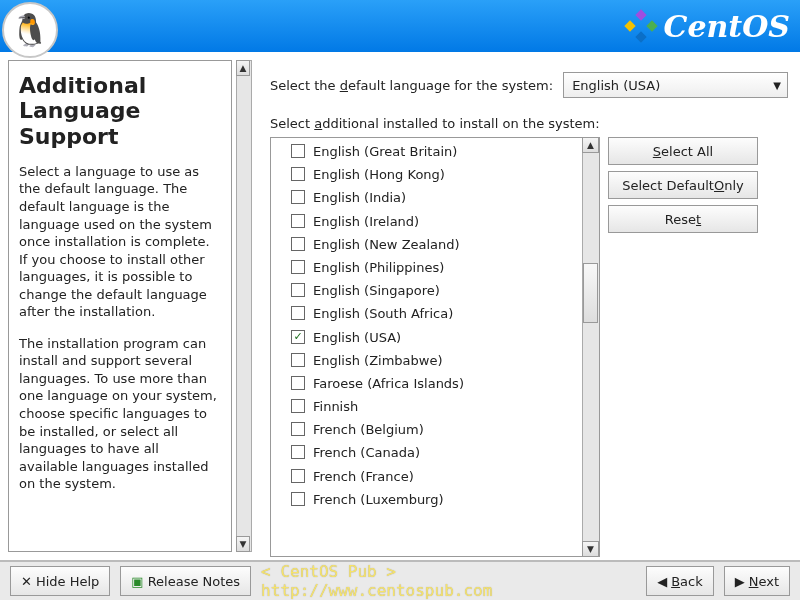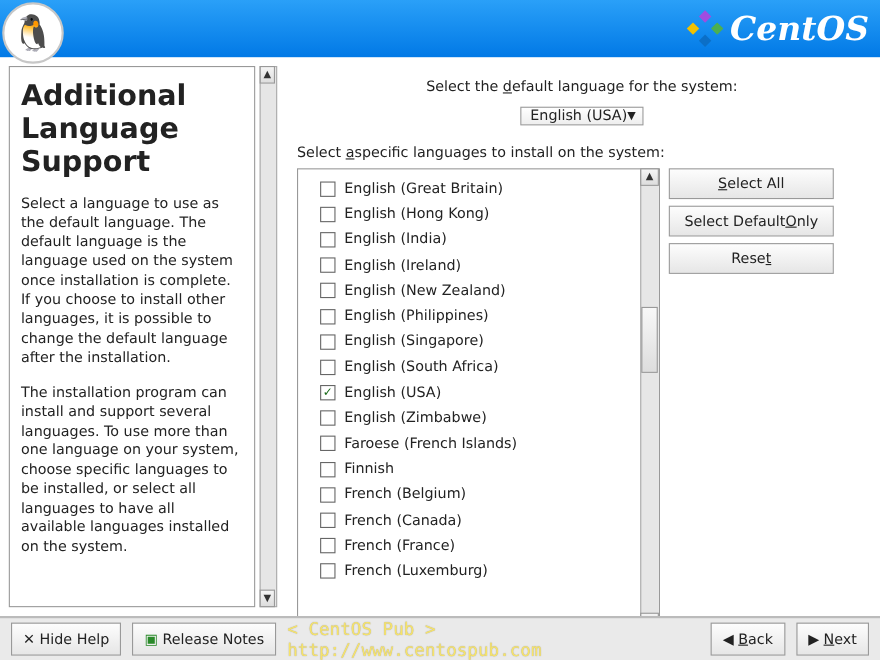--- a/index.html
+++ b/index.html
@@ -72,31 +72,31 @@
   height: 16px; width: 100%;
   background: linear-gradient(#f5f5f5,#ddd);
   border: 1px solid #999;
   display: flex; align-items:center; justify-content:center;
   font-size: 9px; color:#333;
   position: absolute; left:-1px;
 }
 .help-scroll .up { top:-1px; }
 .help-scroll .down { bottom:-1px; }
 .help-title {
-  font-size: 26px;
+  font-size: 22px;
   font-weight: bold;
   line-height: 1.15;
   margin-bottom: 14px;
 }
 .help-p { margin-bottom: 14px; line-height: 1.35; }
 .content {
   flex: 1;
   padding: 20px 12px 8px 12px;
 }
-.row { display: flex; align-items: center; gap: 10px; margin-bottom: 18px; flex-direction: column; }
+.row { display: flex; align-items: center; gap: 10px; margin-bottom: 18px; }
 .label { flex-shrink: 0; }
 .select-default {
   flex: 1;
   height: 26px;
   border: 1px solid #999;
   background: linear-gradient(#fff,#eee);
   display: flex; align-items: center; justify-content: space-between;
   padding: 0 6px 0 8px;
   cursor: pointer;
 }
@@ -107,21 +107,21 @@
   border: 1px solid #999;
   display: flex;
   background: #fff;
 }
 .lang-list {
   flex: 1;
   padding: 6px 0 6px 20px;
   overflow: hidden;
 }
 .lang-item {
-  display: flex; align-items: center;
+  display: flex; align-items: flex-start;
   height: 23.2px;
   gap: 8px;
 }
 .cb {
   width: 14px; height: 14px;
   border: 1px solid #666;
   background: #fff;
   flex-shrink: 0;
   font-size: 11px;
   line-height: 12px;
@@ -215,21 +215,21 @@
       <div class="label">
         <span>Select the </span><span class="u">d</span><span>efault language for the system:</span>
       </div>
       <div class="select-default">
         <span>English (USA)</span>
         <span class="chev">▼</span>
       </div>
     </div>
 
     <div class="label" style="margin-bottom:6px">
-      <span>Select </span><span class="u">a</span><span>specific languages to install on the system:</span>
+      <span>Select </span><span class="u">a</span><span>dditional installed to install on the system:</span>
     </div>
 
     <div class="list-row">
       <div class="lang-box">
         <div class="lang-list" id="lang-list">
             <div class="lang-item">
               <div class="cb"></div>
               <span>English (Great Britain)</span>
             </div>
             <div class="lang-item">
@@ -263,21 +263,21 @@
             <div class="lang-item">
               <div class="cb">✓</div>
               <span>English (USA)</span>
             </div>
             <div class="lang-item">
               <div class="cb"></div>
               <span>English (Zimbabwe)</span>
             </div>
             <div class="lang-item">
               <div class="cb"></div>
-              <span>Faroese (French Islands)</span>
+              <span>Faroese (Africa Islands)</span>
             </div>
             <div class="lang-item">
               <div class="cb"></div>
               <span>Finnish</span>
             </div>
             <div class="lang-item">
               <div class="cb"></div>
               <span>French (Belgium)</span>
             </div>
             <div class="lang-item">

